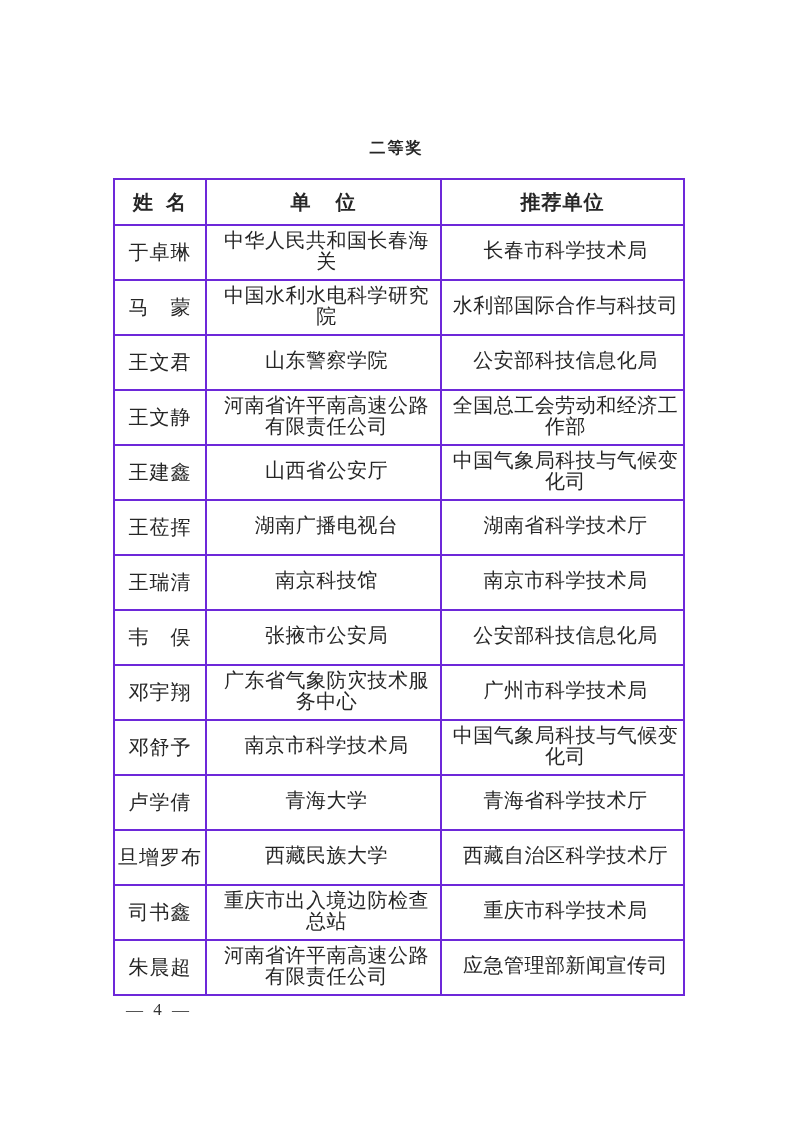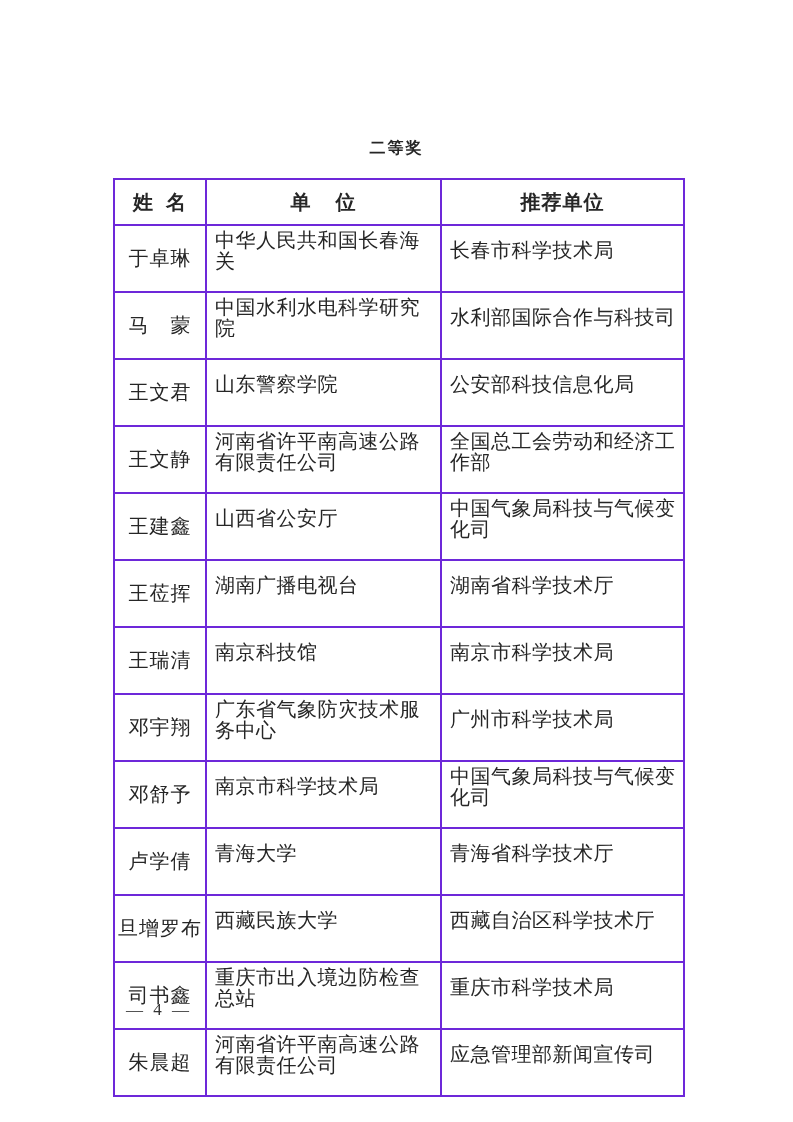--- a/index.html
+++ b/index.html
@@ -46,22 +46,22 @@
   .award-table td {
     height: 49px;
     font-weight: normal;
   }
   td.cell-name {
     text-align: center;
     white-space: pre;
     letter-spacing: 1px;
   }
   td.cell-org, td.cell-rec {
-    text-align: left;
-    padding: 0 2px 16px 8px;
+    text-align: center;
+    padding: 0 2px 4px 8px;
     letter-spacing: 0.5px;
     line-height: 21px;
     word-break: break-all;
   }
   .page-number {
     position: absolute;
     left: 126px; top: 1000px;
     font-size: 17px;
     letter-spacing: 3px;
     color: #333333;
@@ -118,20 +118,25 @@
           <td class="cell-name">王莅挥</td>
           <td class="cell-org">湖南广播电视台</td>
           <td class="cell-rec">湖南省科学技术厅</td>
         </tr>
         <tr>
           <td class="cell-name">王瑞清</td>
           <td class="cell-org">南京科技馆</td>
           <td class="cell-rec">南京市科学技术局</td>
         </tr>
         <tr>
+          <td class="cell-name">韦　俣</td>
+          <td class="cell-org">张掖市公安局</td>
+          <td class="cell-rec">公安部科技信息化局</td>
+        </tr>
+        <tr>
           <td class="cell-name">邓宇翔</td>
           <td class="cell-org">广东省气象防灾技术服务中心</td>
           <td class="cell-rec">广州市科学技术局</td>
         </tr>
         <tr>
           <td class="cell-name">邓舒予</td>
           <td class="cell-org">南京市科学技术局</td>
           <td class="cell-rec">中国气象局科技与气候变化司</td>
         </tr>
         <tr>

